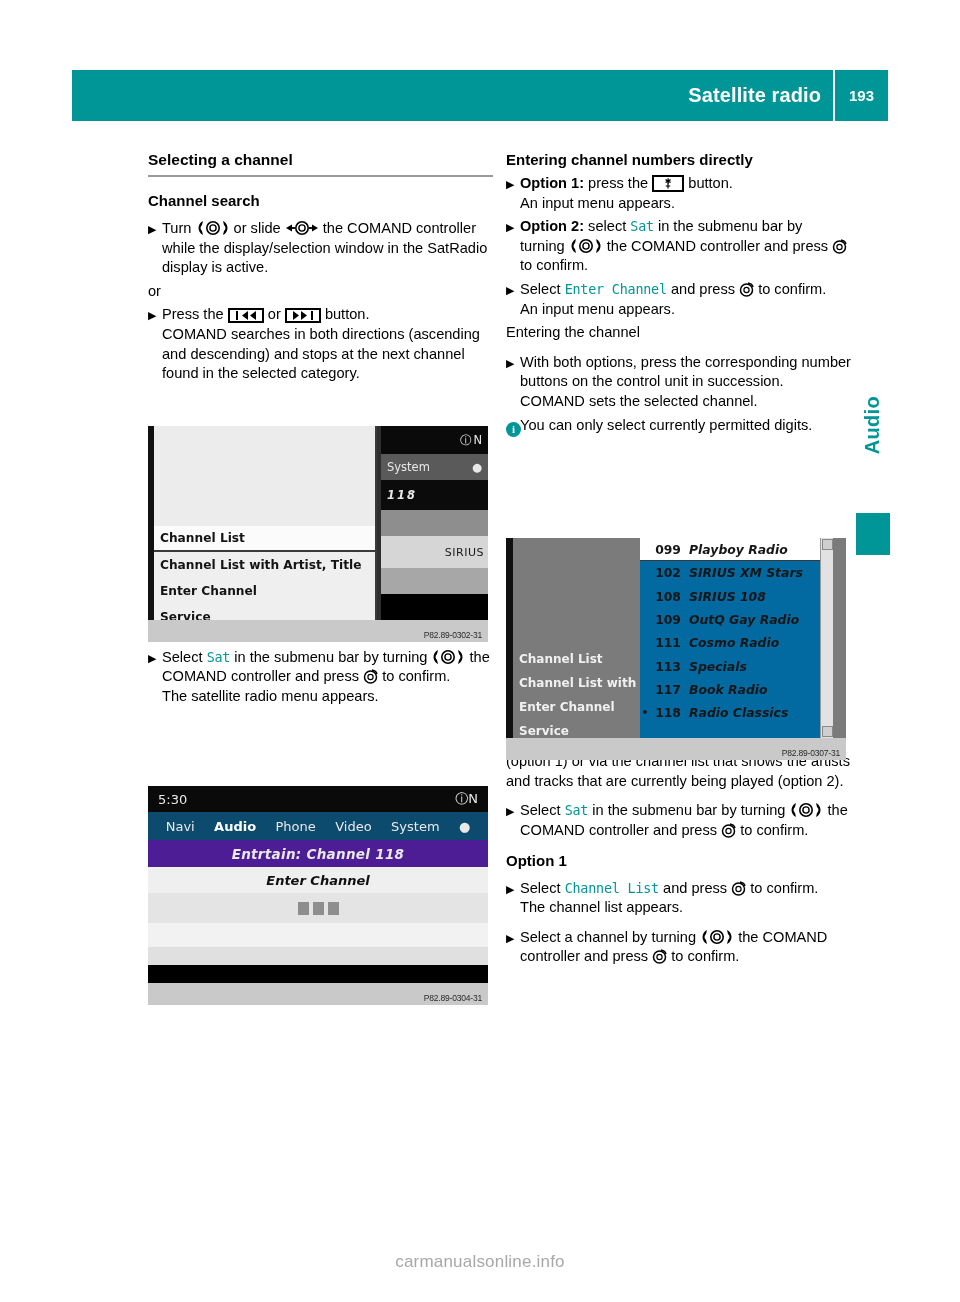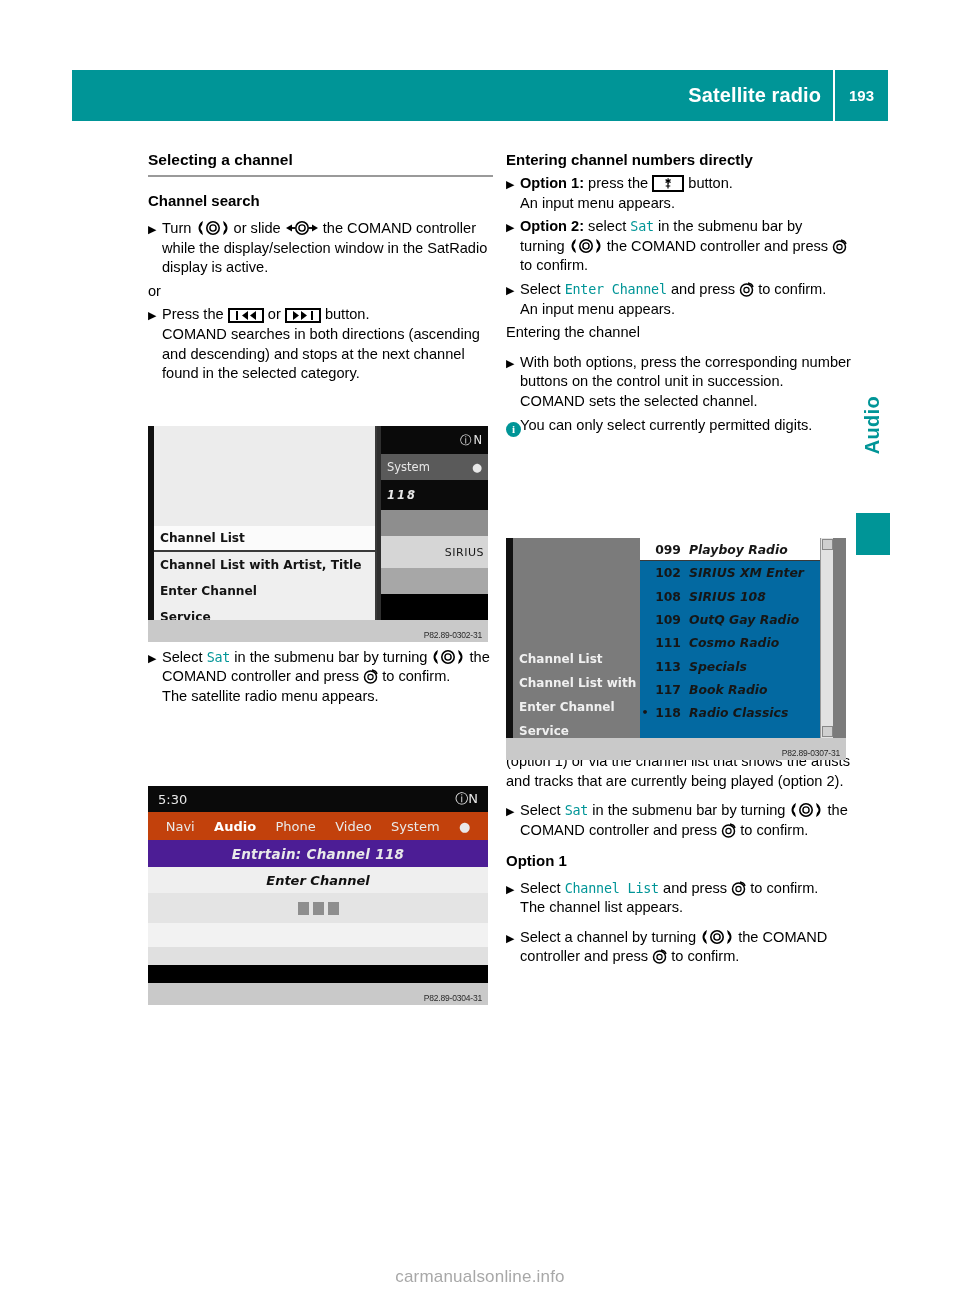--- a/index.html
+++ b/index.html
@@ -187,21 +187,21 @@
     padding-left:6px; font-size:12.2px; color:#141414; font-weight:bold;
   }
   .f1 .menu-item.sel { background:#fbfbfb; border-bottom:2px solid #3a3a3a; }
   .f1 .botstrip { position:absolute; left:0; right:0; bottom:0; height:22px; background:#c9c9c9; }
 
   
   .f2 { left: 148px; top: 786px; width: 340px; height: 219px; }
   .f2 .sc { position:absolute; left:0; top:0; right:0; bottom:22px; background:#111; }
   .f2 .row { width:100%; display:flex; align-items:center; color:#e9e9e9; }
   .f2 .statusbar { height:26px; background:#0a0a0a; justify-content:space-between; padding:0 10px; font-size:13px; }
-  .f2 .mainbar { height:28px; background:#c2410c; justify-content:space-around; padding:0 8px; font-size:13px; }
+  .f2 .mainbar { height:28px; background:#0c4a6e; justify-content:space-around; padding:0 8px; font-size:13px; }
   .f2 .mainbar .act { color:#fff; font-weight:bold; }
   .f2 .titlebar { height:27px; background:#4c1d95; justify-content:center; font-size:13.5px; font-style:italic; font-weight:bold; letter-spacing:.3px; }
   .f2 .entrow { height:26px; background:#efefef; color:#111; justify-content:center; font-size:13px; font-style:italic; font-weight:bold; }
   .f2 .digrow { height:30px; background:#e4e4e4; justify-content:center; gap:4px; }
   .f2 .dig { width:11px; height:13px; background:#8e8e8e; }
   .f2 .blankrow { height:24px; background:#f2f2f2; }
   .f2 .blankrow2 { height:18px; background:#e0e0e0; }
   .f2 .blackrow { height:22px; background:#000; }
   .f2 .softbar { height:26px; background:#5a5a5a; justify-content:space-around; padding:0 6px; font-size:13px; color:#8e8e8e; }
   .f2 .botstrip { position:absolute; left:0; right:0; bottom:0; height:22px; background:#c9c9c9; }
@@ -221,21 +221,21 @@
   .f3 .li .dot { width:10px; text-align:center; font-size:11px; }
   .f3 .li .num { width:31px; text-align:right; font-style:normal; }
   .f3 .li .nm { padding-left:8px; }
   .f3 .sb { position:absolute; right:0; top:0; width:13px; bottom:0; background:#e2e2e2; border-left:1px solid #9a9a9a; }
   .f3 .sb-a { position:absolute; left:1px; top:1px; width:11px; height:11px; background:#cfcfcf; border:1px solid #888; }
   .f3 .sb-b { position:absolute; left:1px; bottom:1px; width:11px; height:11px; background:#cfcfcf; border:1px solid #888; }
   .f3 .botstrip { position:absolute; left:0; right:0; bottom:0; height:22px; background:#c9c9c9; }
 
   
   .watermark {
-    position:absolute; left:0; right:0; bottom:15px;
+    position:absolute; left:0; right:0; bottom:30px;
     text-align:center;
     color:#a8a8a8; font-size:17px;
     letter-spacing:.2px;
   }
 </style>
 </head>
 <body>
 
 <div class="header-band">
   <div class="header-title-box">
@@ -597,21 +597,21 @@
       </div>
       <div class="list">
         <div class="li sel">
           <span class="dot"></span>
           <span class="num">099</span>
           <span class="nm">Playboy Radio</span>
         </div>
         <div class="li">
           <span class="dot"></span>
           <span class="num">102</span>
-          <span class="nm">SIRIUS XM Enter</span>
+          <span class="nm">SIRIUS XM Stars</span>
         </div>
         <div class="li">
           <span class="dot"></span>
           <span class="num">108</span>
           <span class="nm">SIRIUS 108</span>
         </div>
         <div class="li">
           <span class="dot"></span>
           <span class="num">109</span>
           <span class="nm">OutQ Gay Radio</span>

